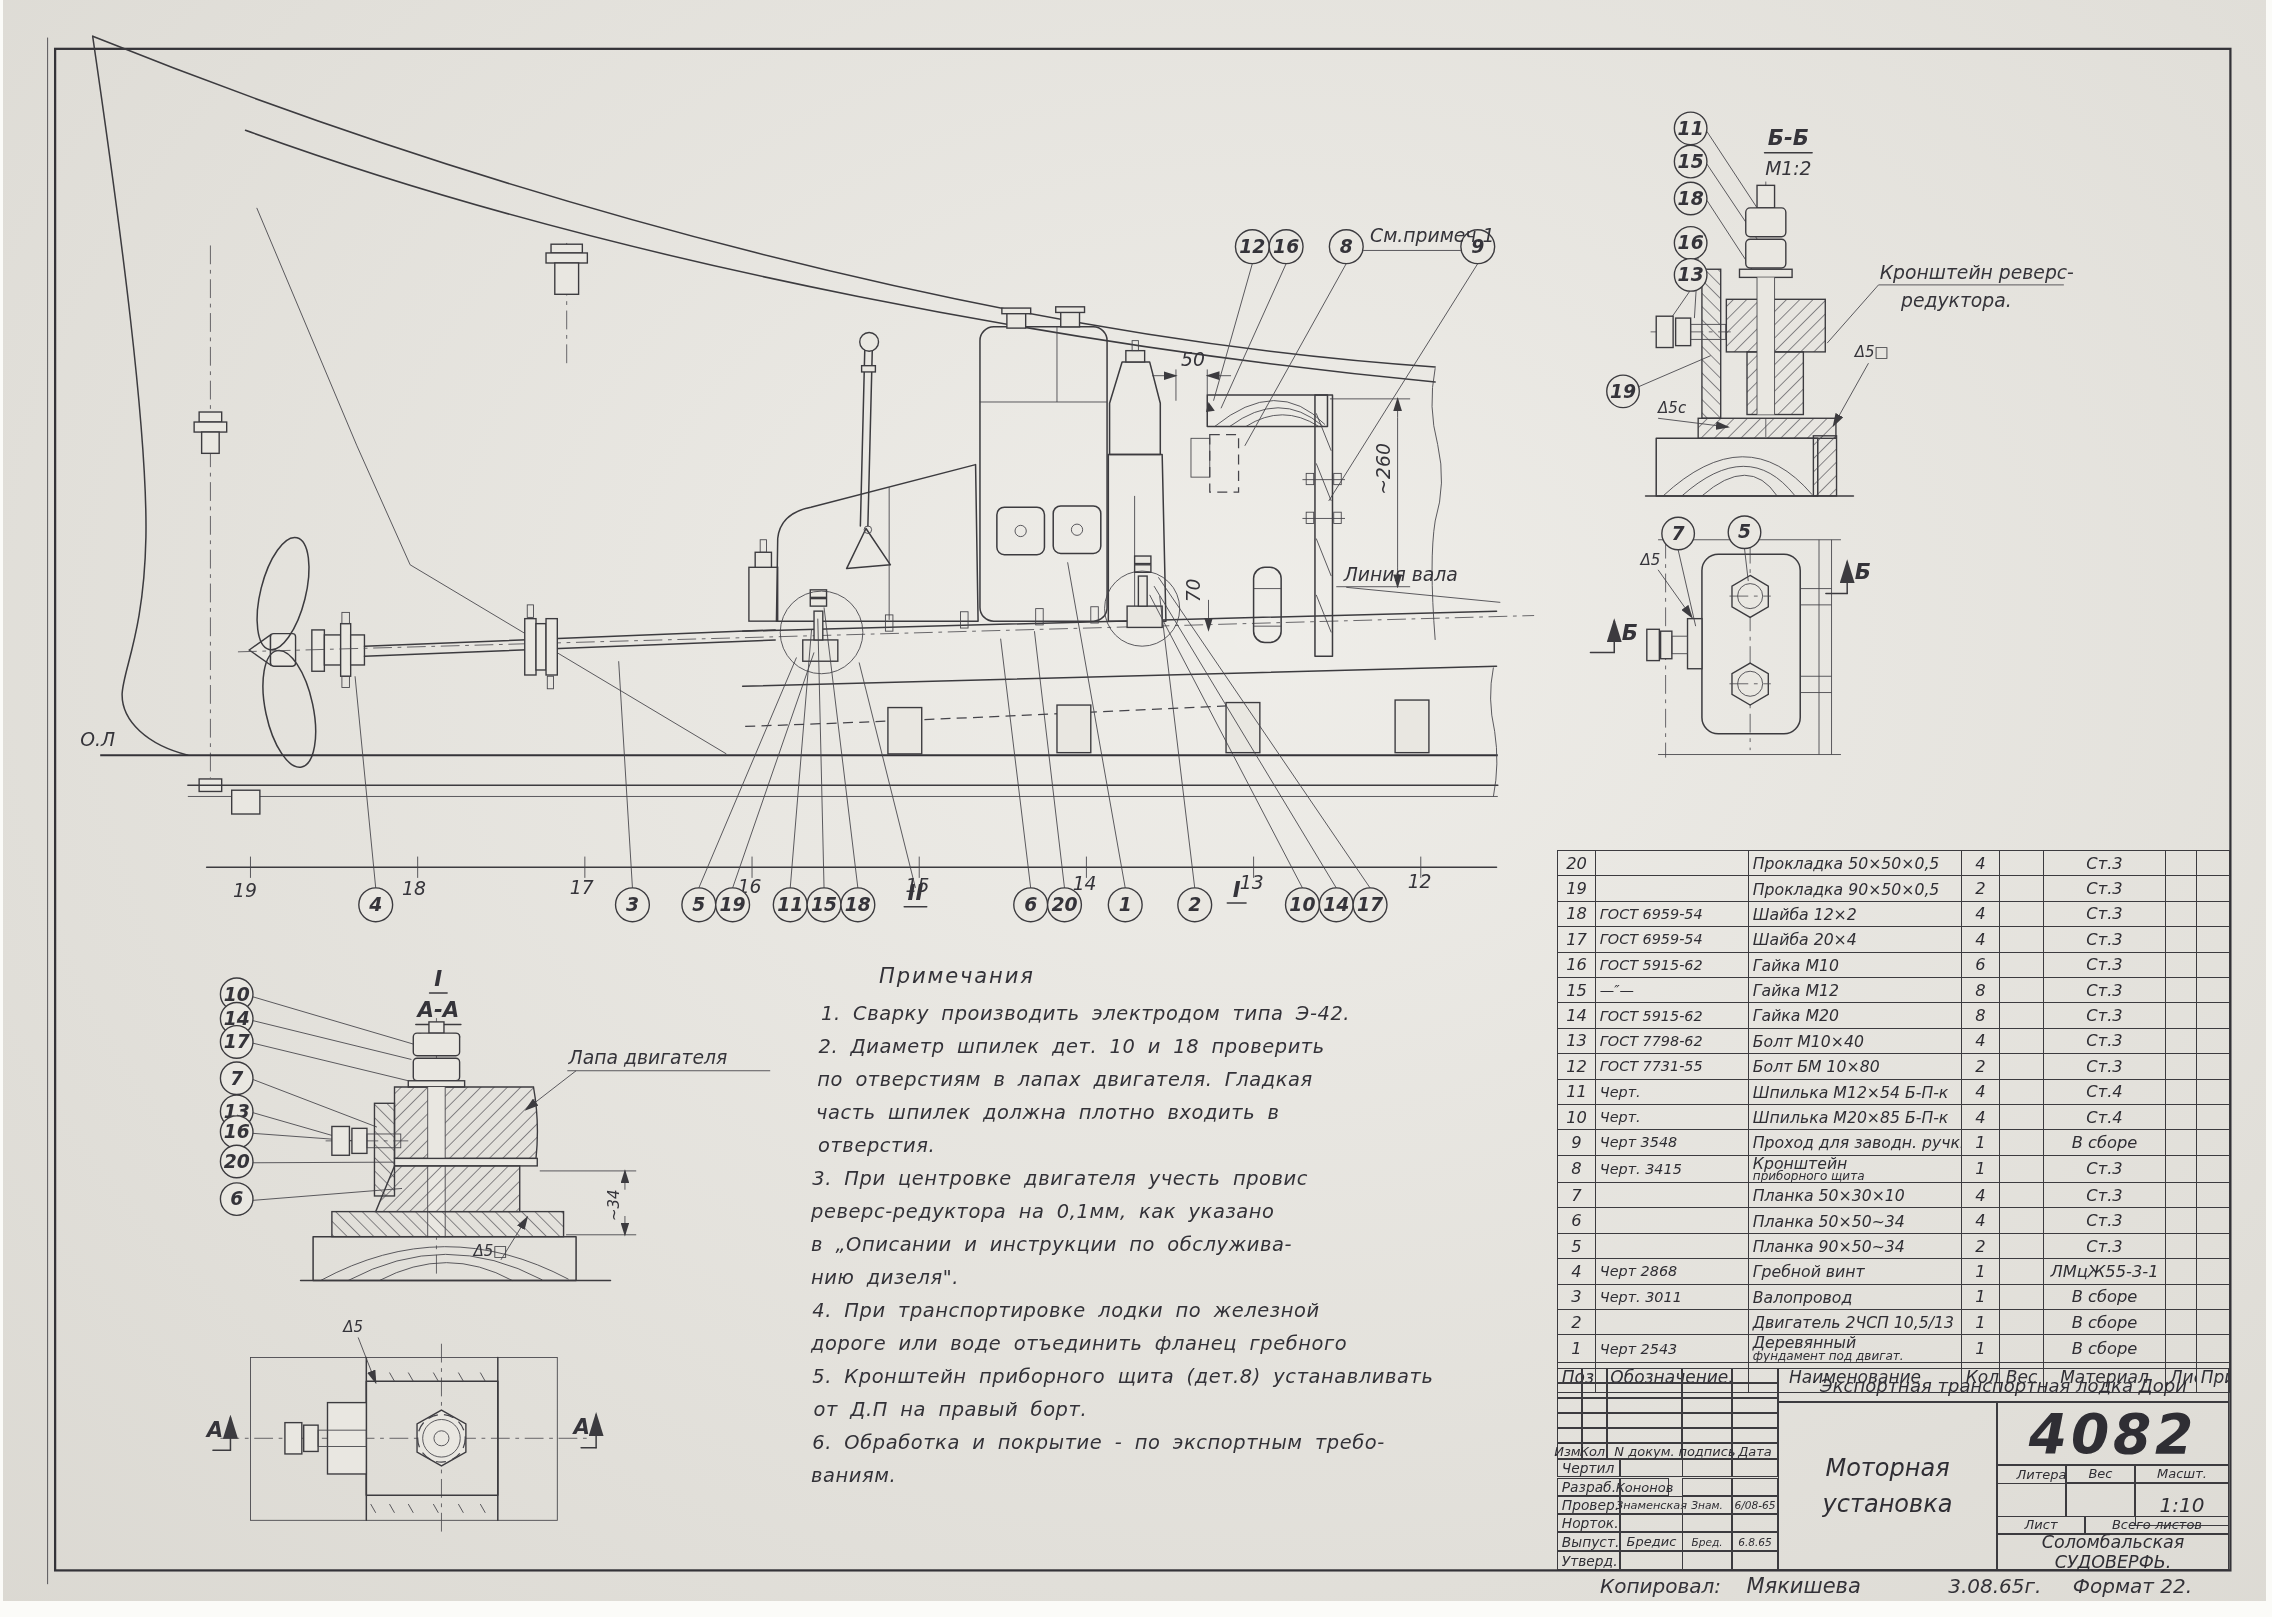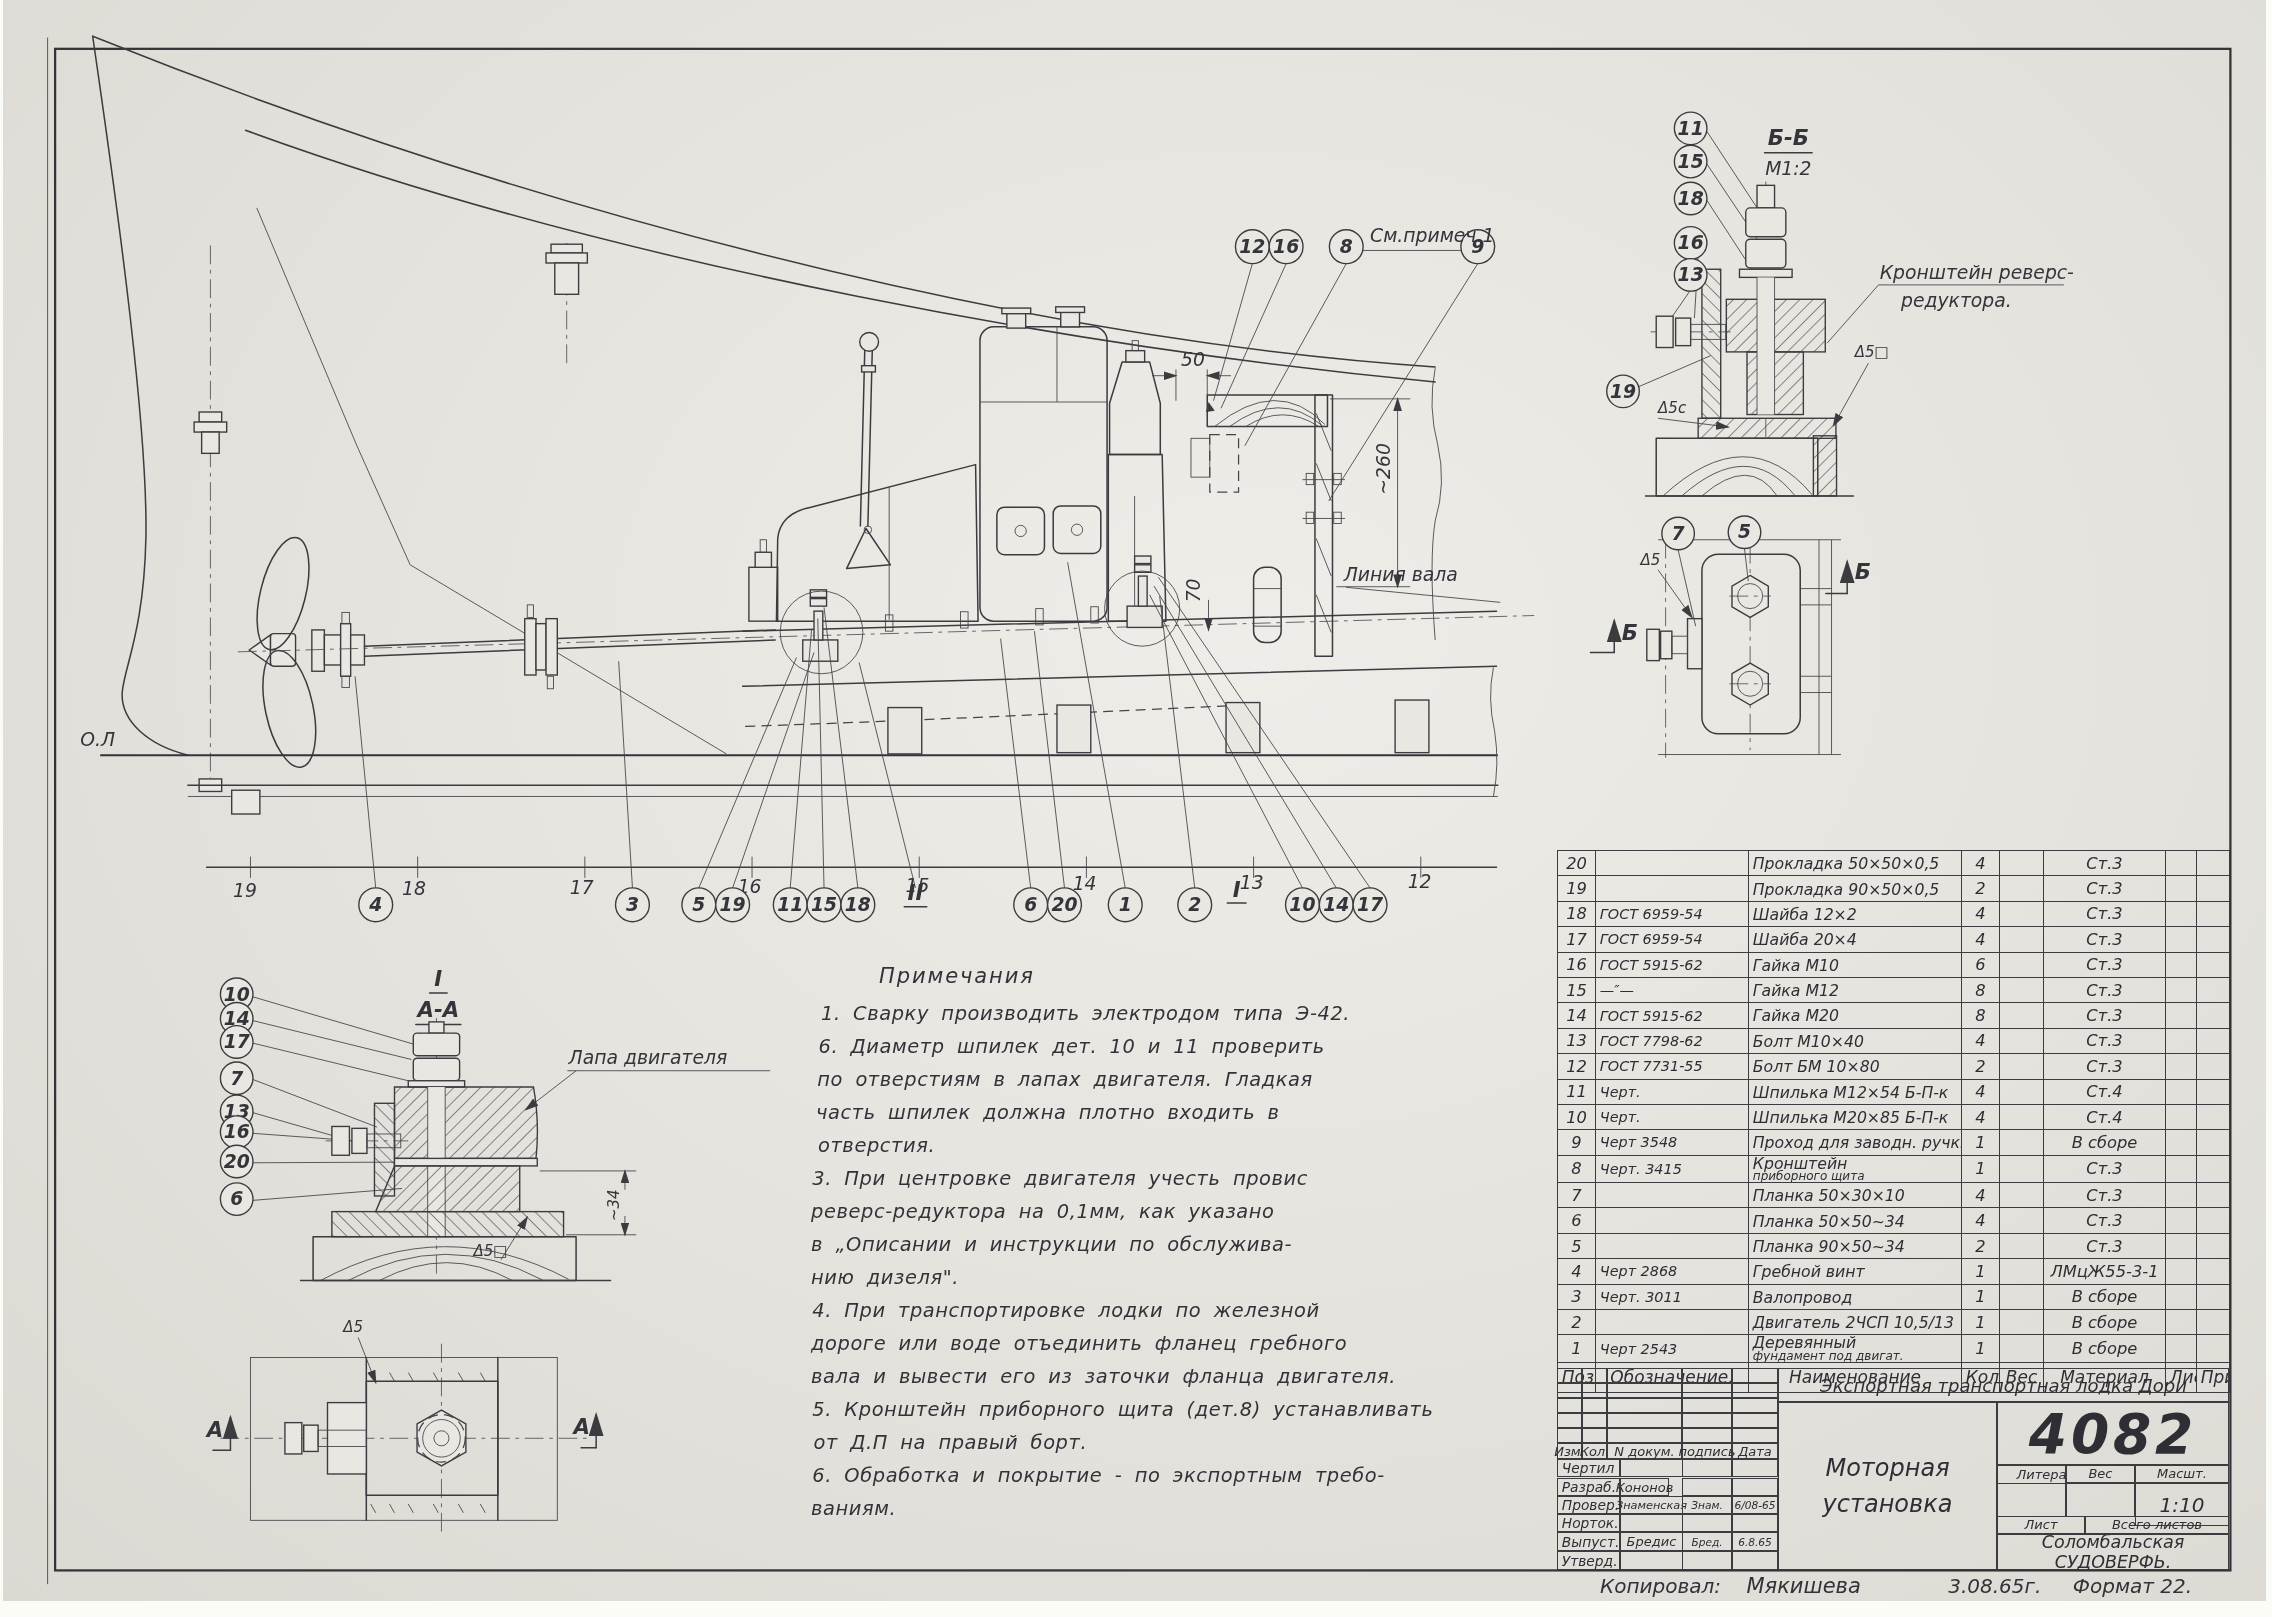--- a/index.html
+++ b/index.html
@@ -627,31 +627,30 @@
     <g>
       <text x="548" y="2128" class="d24">Δ5</text>
       <line x1="572" y1="2136" x2="600" y2="2208" class="lt" marker-end="url(#ar)"></line>
     </g>
   </g>
 </svg>
 
 <div class="abs notes" style="left:811px;top:964px;width:707px;">
   <div class="title">Примечания</div>
   <div class="note-line" style="margin-left:10px">1. Сварку производить электродом типа Э-42.</div>
-  <div class="note-line" style="margin-left:7.5px">6. Диаметр шпилек дет. 10 и 11 проверить</div>
+  <div class="note-line" style="margin-left:7.5px">2. Диаметр шпилек дет. 10 и 18 проверить</div>
   <div class="note-line" style="margin-left:6.3px">по отверстиям в лапах двигателя. Гладкая</div>
   <div class="note-line" style="margin-left:5px">часть шпилек должна плотно входить в</div>
   <div class="note-line" style="margin-left:7px">отверстия.</div>
   <div class="note-line" style="margin-left:1.3px">3. При центровке двигателя учесть провис</div>
   <div class="note-line" style="margin-left:0">реверс-редуктора на 0,1мм, как указано</div>
   <div class="note-line" style="margin-left:0">в „Описании и инструкции по обслужива-</div>
   <div class="note-line" style="margin-left:0">нию дизеля".</div>
   <div class="note-line" style="margin-left:1.3px">4. При транспортировке лодки по железной</div>
   <div class="note-line" style="margin-left:0">дороге или воде отъединить фланец гребного</div>
-  <div class="note-line" style="margin-left:0">вала и вывести его из заточки фланца двигателя.</div>
   <div class="note-line" style="margin-left:1.3px">5. Кронштейн приборного щита (дет.8) устанавливать</div>
   <div class="note-line" style="margin-left:2.5px">от Д.П на правый борт.</div>
   <div class="note-line" style="margin-left:1.3px">6. Обработка и покрытие - по экспортным требо-</div>
   <div class="note-line" style="margin-left:0">ваниям.</div>
 </div>
 
 <table class="tbl abs" style="left:1557px;top:850px;width:672px;">
   <colgroup>
       <col style="width:38px">
       <col style="width:153px">

